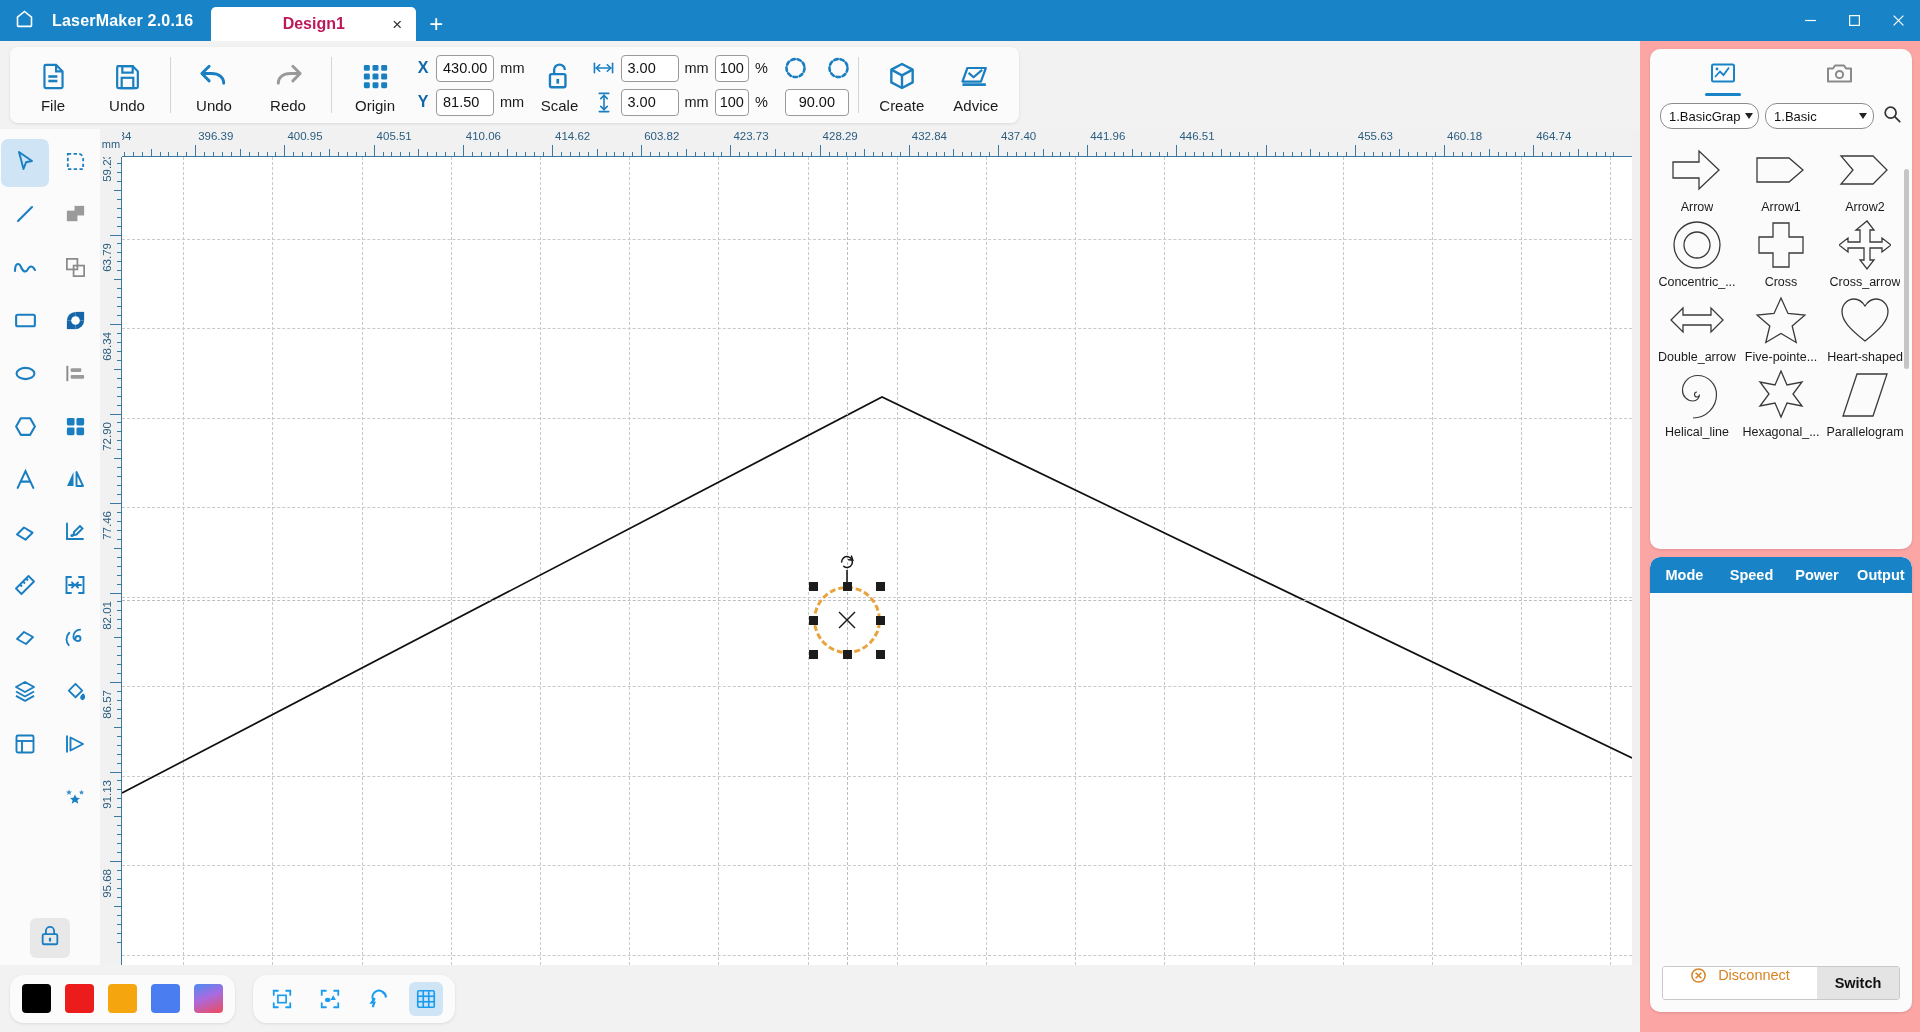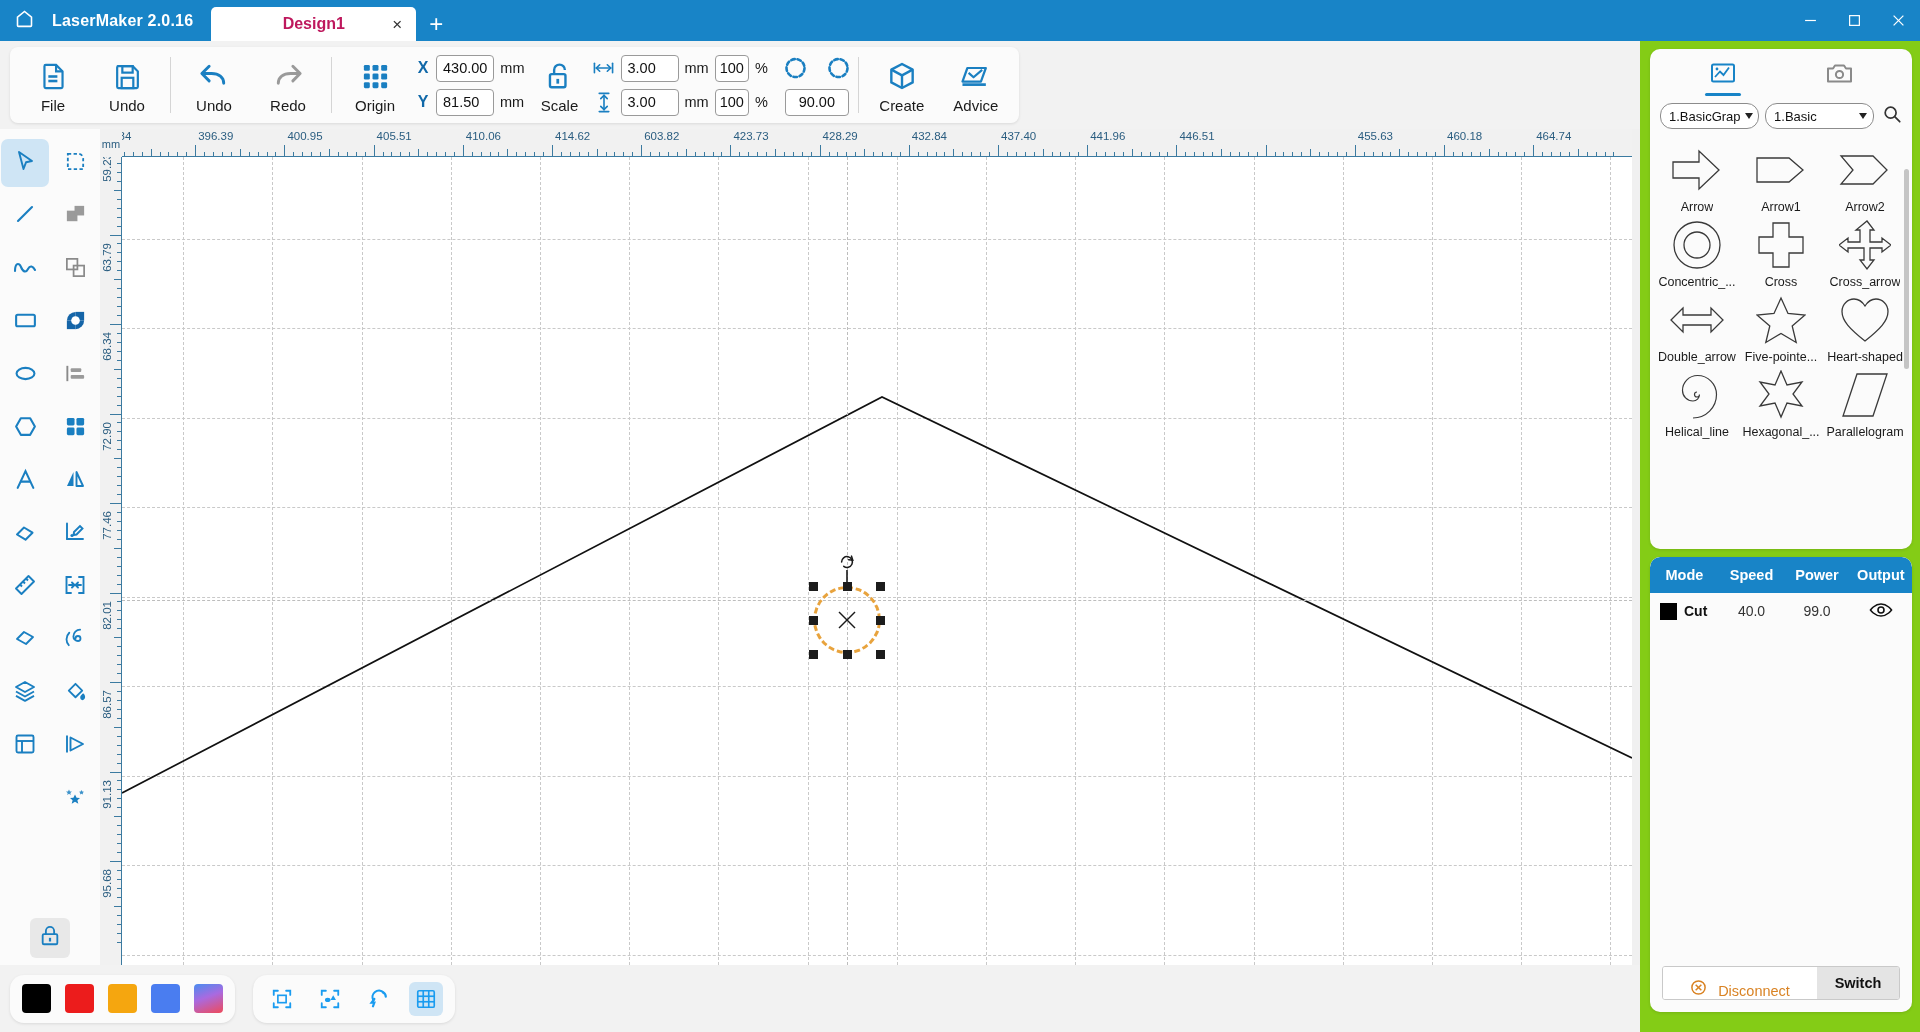--- a/index.html
+++ b/index.html
@@ -177,21 +177,21 @@
     height: 48px; display: flex; align-items: center; padding: 0 12px; gap: 14px;
   }
   .swatch { width: 29px; height: 29px; border-radius: 4px; cursor: pointer; }
   .btool { width: 34px; height: 34px; border-radius: 6px; display: flex; align-items: center; justify-content: center; cursor: pointer; }
   .btool.active { background: #cfe5f5; }
 
   
   .rightpanel {
     position: absolute; top: 41px; left: 1640px;
     width: 280px; height: 991px;
-    background: #84cc16;
+    background: #fca5a5;
     padding: 8px 8px 8px 10px;
   }
   .rp-card {
     background: #fbfbfb; border-radius: 10px;
     box-shadow: 0 1px 3px rgba(0,0,0,.12);
   }
   .rp-shapes { height: 500px; padding: 6px 0 0 0; position: relative; overflow: hidden; }
   .rp-tabs { display: flex; align-items: center; justify-content: center; gap: 80px; height: 48px; }
   .rp-tab { display: flex; flex-direction: column; align-items: center; cursor: pointer; }
   .rp-tab .underline { width: 36px; height: 3px; background: #1884c7; margin-top: 4px; border-radius: 2px; }
@@ -244,21 +244,21 @@
     background: #1884c7; border: 4px solid #fff;
     box-shadow: 0 0 0 4px #1884c7;
     display: flex; align-items: center; justify-content: center;
     color: #fff; font-size: 26px; cursor: pointer;
   }
   .conn-row {
     position: absolute; left: 12px; right: 12px; bottom: 12px;
     display: flex; height: 34px; border: 1px solid #c9c9c9; border-radius: 3px; overflow: hidden;
   }
   .disconnect {
-    flex: 1; background: #fff; display: flex; align-items: flex-end; justify-content: center; gap: 11px;
+    flex: 1; background: #fff; display: flex; align-items: flex-start; justify-content: center; gap: 11px;
     color: #d98324; font-size: 14.5px; cursor: pointer;
   }
   .switch-btn {
     width: 82px; background: #e4e4e4; display: flex; align-items: center; justify-content: center;
     font-size: 14.5px; color: #111; font-weight: bold; cursor: pointer;
   }
 </style>
 </head>
 <body>
 
@@ -1248,36 +1248,20 @@
     <div class="rp-scroll"></div>
   </div>
 
   <div class="rp-card rp-layers">
     <div class="lay-head">
       <div>Mode</div>
       <div>Speed</div>
       <div>Power</div>
       <div>Output</div>
     </div>
-    <div class="lay-row">
-      <div class="lay-mode">
-        <span class="lay-color"></span>
-        <span class="m">Cut</span>
-      </div>
-      <div class="c">40.0</div>
-      <div class="c">99.0</div>
-      <div class="c">
-        <span>
-          <svg width="24" height="16" viewBox="0 0 24 16" fill="none" stroke="#111" stroke-width="1.6">
-            <path d="M1.5 8S5.5 2 12 2s10.5 6 10.5 6-4 6-10.5 6S1.5 8 1.5 8z"></path>
-            <circle cx="12" cy="8" r="3"></circle>
-          </svg>
-        </span>
-      </div>
-    </div>
 
 
     <div class="conn-row">
       <div class="disconnect">
         <span>
           <svg width="17" height="17" viewBox="0 0 18 18" fill="none" stroke="#d98324" stroke-width="1.6">
             <circle cx="9" cy="9" r="7"></circle>
               <line x1="6" y1="6" x2="12" y2="12"></line>
               <line x1="12" y1="6" x2="6" y2="12"></line>
           </svg>

